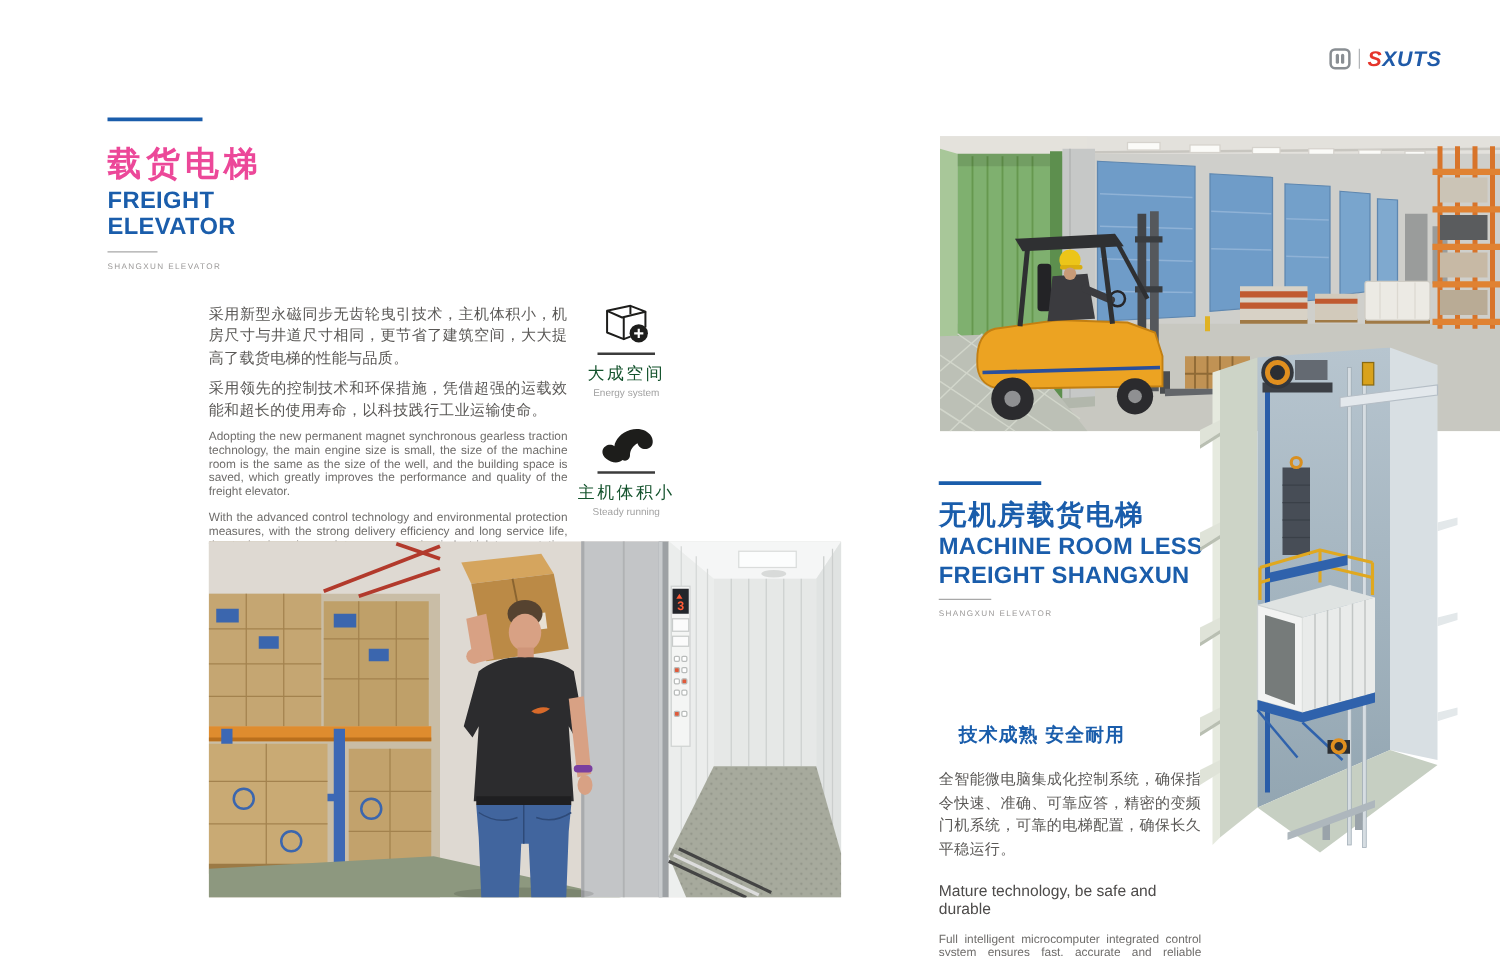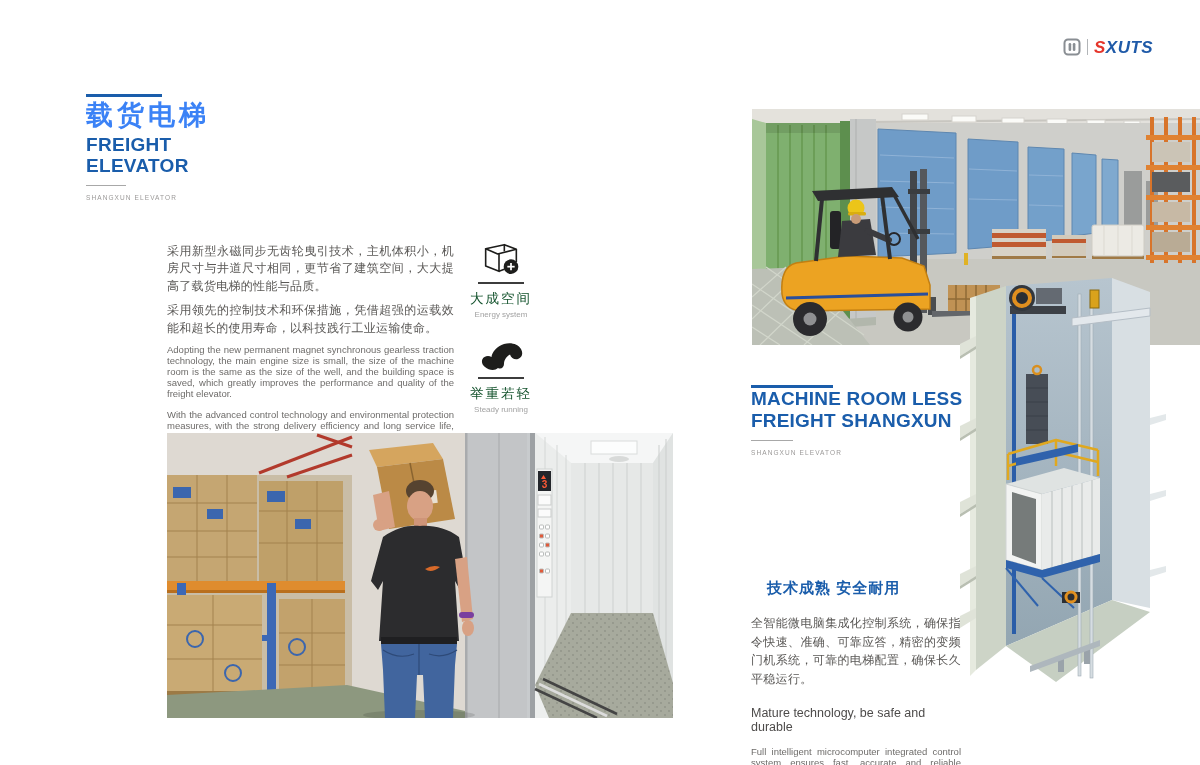--- a/index.html
+++ b/index.html
@@ -12,21 +12,21 @@
   .logo .mark{width:18px;height:18px;display:block;}
   .logo .divider{width:1px;height:16px;background:#b2b5b8;}
   .logo .word{font-size:17px;font-weight:bold;font-style:italic;letter-spacing:.5px;line-height:1;}
   .logo .word .s1{color:#e5352b;}
   .logo .word .s2{color:#1f5aa8;}
 
   
   .rule-blue{width:76px;height:3px;background:#1a5dab;}
   .rule-gray{width:40px;height:1px;background:#a8a8a8;}
   .title-block{left:86px;top:94px;width:300px;}
-  .title-cn{margin:4px 0 3px;font-size:27px;line-height:1.1;color:#3b82f6;font-weight:600;letter-spacing:4px;}
+  .title-cn{margin:20px 0 3px;font-size:27px;line-height:1.1;color:#ec4899;font-weight:600;letter-spacing:4px;}
   .title-en{font-size:19px;line-height:1.12;color:#1a5dab;font-weight:bold;letter-spacing:.3px;}
   .title-block .rule-gray{margin-top:9px;}
   .brand{margin-top:8px;font-size:6.5px;letter-spacing:1.1px;color:#9b9998;}
 
   .title-block2{left:751px;top:385px;width:260px;}
   .title-block2 .rule-blue{width:82px;}
   .title-cn2{margin:12px 0 3px;font-size:22px;line-height:1.1;color:#1a5dab;font-weight:600;letter-spacing:1.5px;}
   .title-en2{font-size:19px;line-height:1.18;color:#1a5dab;font-weight:bold;letter-spacing:.2px;}
   .title-block2 .rule-gray{width:42px;margin-top:7px;}
 
@@ -106,21 +106,21 @@
     <div class="rule"></div>
     <div class="f-cn">大成空间</div>
     <div class="f-en">Energy system</div>
   </div>
 
   <div class="abs feature feature-2">
     <svg width="46" height="40" viewBox="0 0 92 80">
       <path fill="#1d1d1b" d="M14 72 C6 66 6 56 13 52 C17 49 23 49 27 52 C28 42 38 30 52 26 C66 22 80 26 86 36 C91 45 88 54 80 56 C73 58 66 54 64 47 C57 51 52 58 52 66 C52 73 46 77 40 74 C34 80 22 79 14 72 Z"></path>
     </svg>
     <div class="rule"></div>
-    <div class="f-cn">举重若轻</div>
+    <div class="f-cn">主机体积小</div>
     <div class="f-en">Steady running</div>
   </div>
 
   <figure class="abs photo-right">
     <svg width="448" height="236" viewBox="0 0 448 236">
       <rect width="448" height="236" fill="#d8d7d2"></rect>
 
       <rect x="0" y="0" width="448" height="24" fill="#e3e1dc"></rect>
       <line x1="0" y1="14" x2="448" y2="10" stroke="#c8c6c0" stroke-width="2"></line>
       <g fill="#fbfbf8" stroke="#d6d3cd" stroke-width="1">
@@ -260,20 +260,21 @@
         <circle cx="58" cy="210" r="17" fill="#2b2b2e"></circle>
           <circle cx="58" cy="210" r="6.5" fill="#8f9092"></circle>
         <circle cx="156" cy="208" r="14.5" fill="#2b2b2e"></circle>
           <circle cx="156" cy="208" r="5.5" fill="#8f9092"></circle>
       </g>
     </svg>
   </figure>
 
   <section class="abs title-block2">
     <div class="rule-blue"></div>
+    <h2 class="title-cn2">无机房载货电梯</h2>
     <div class="title-en2">
       <div>MACHINE ROOM LESS</div>
       <div>FREIGHT SHANGXUN</div>
     </div>
     <div class="rule-gray"></div>
     <div class="brand">SHANGXUN ELEVATOR</div>
   </section>
 
   <section class="abs detail-right">
     <h3 class="h-cn">技术成熟 安全耐用</h3>

